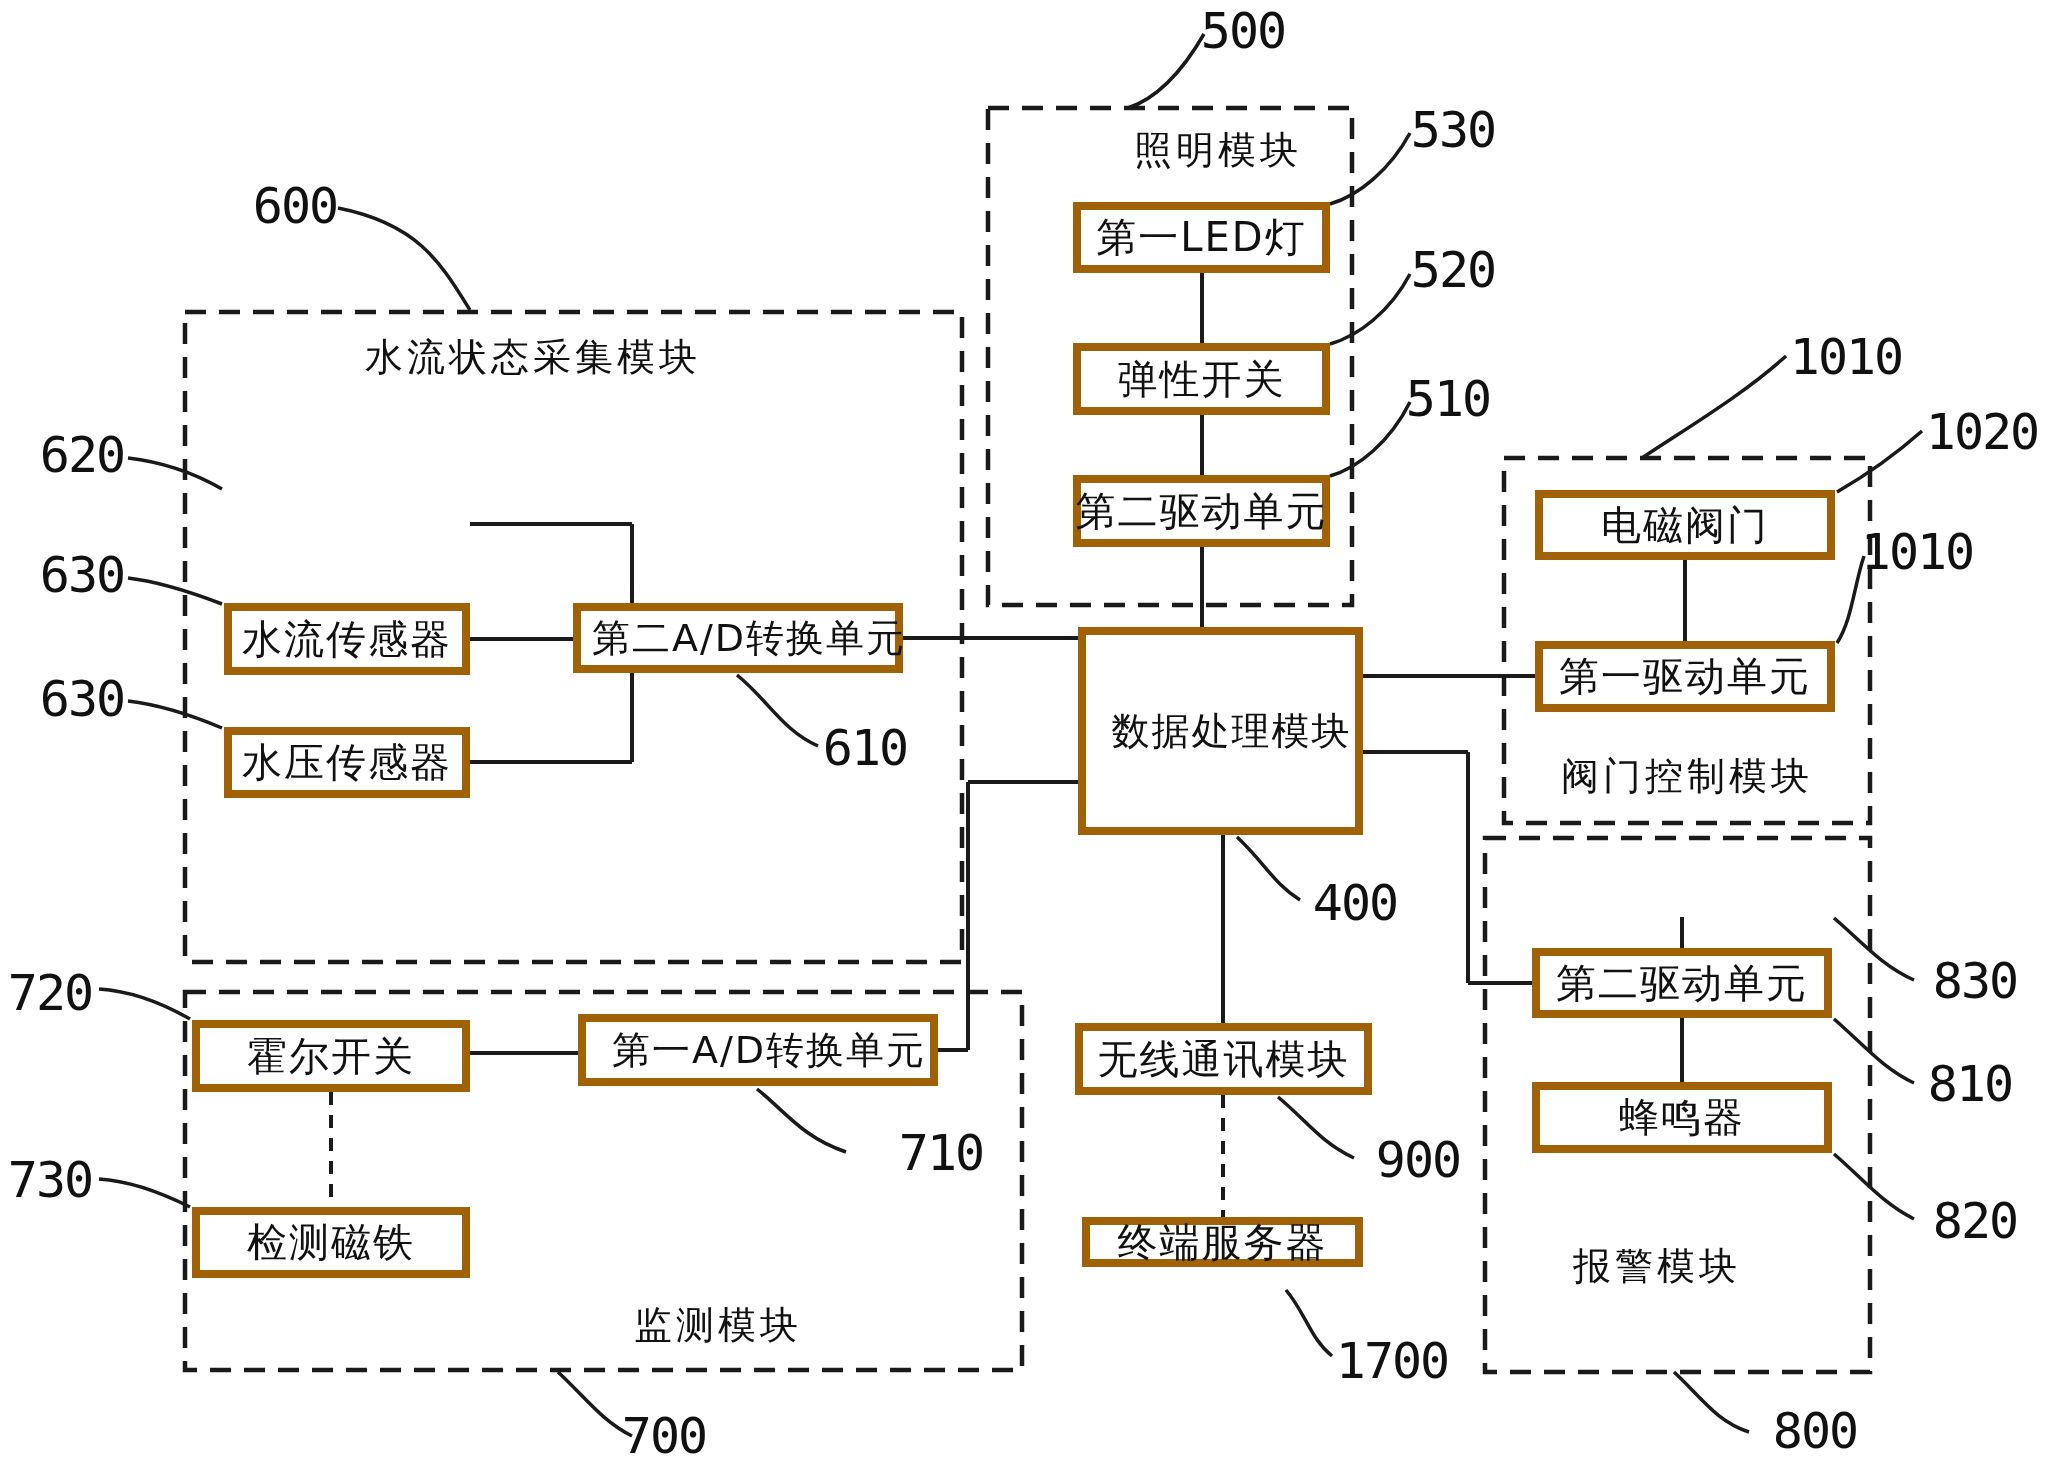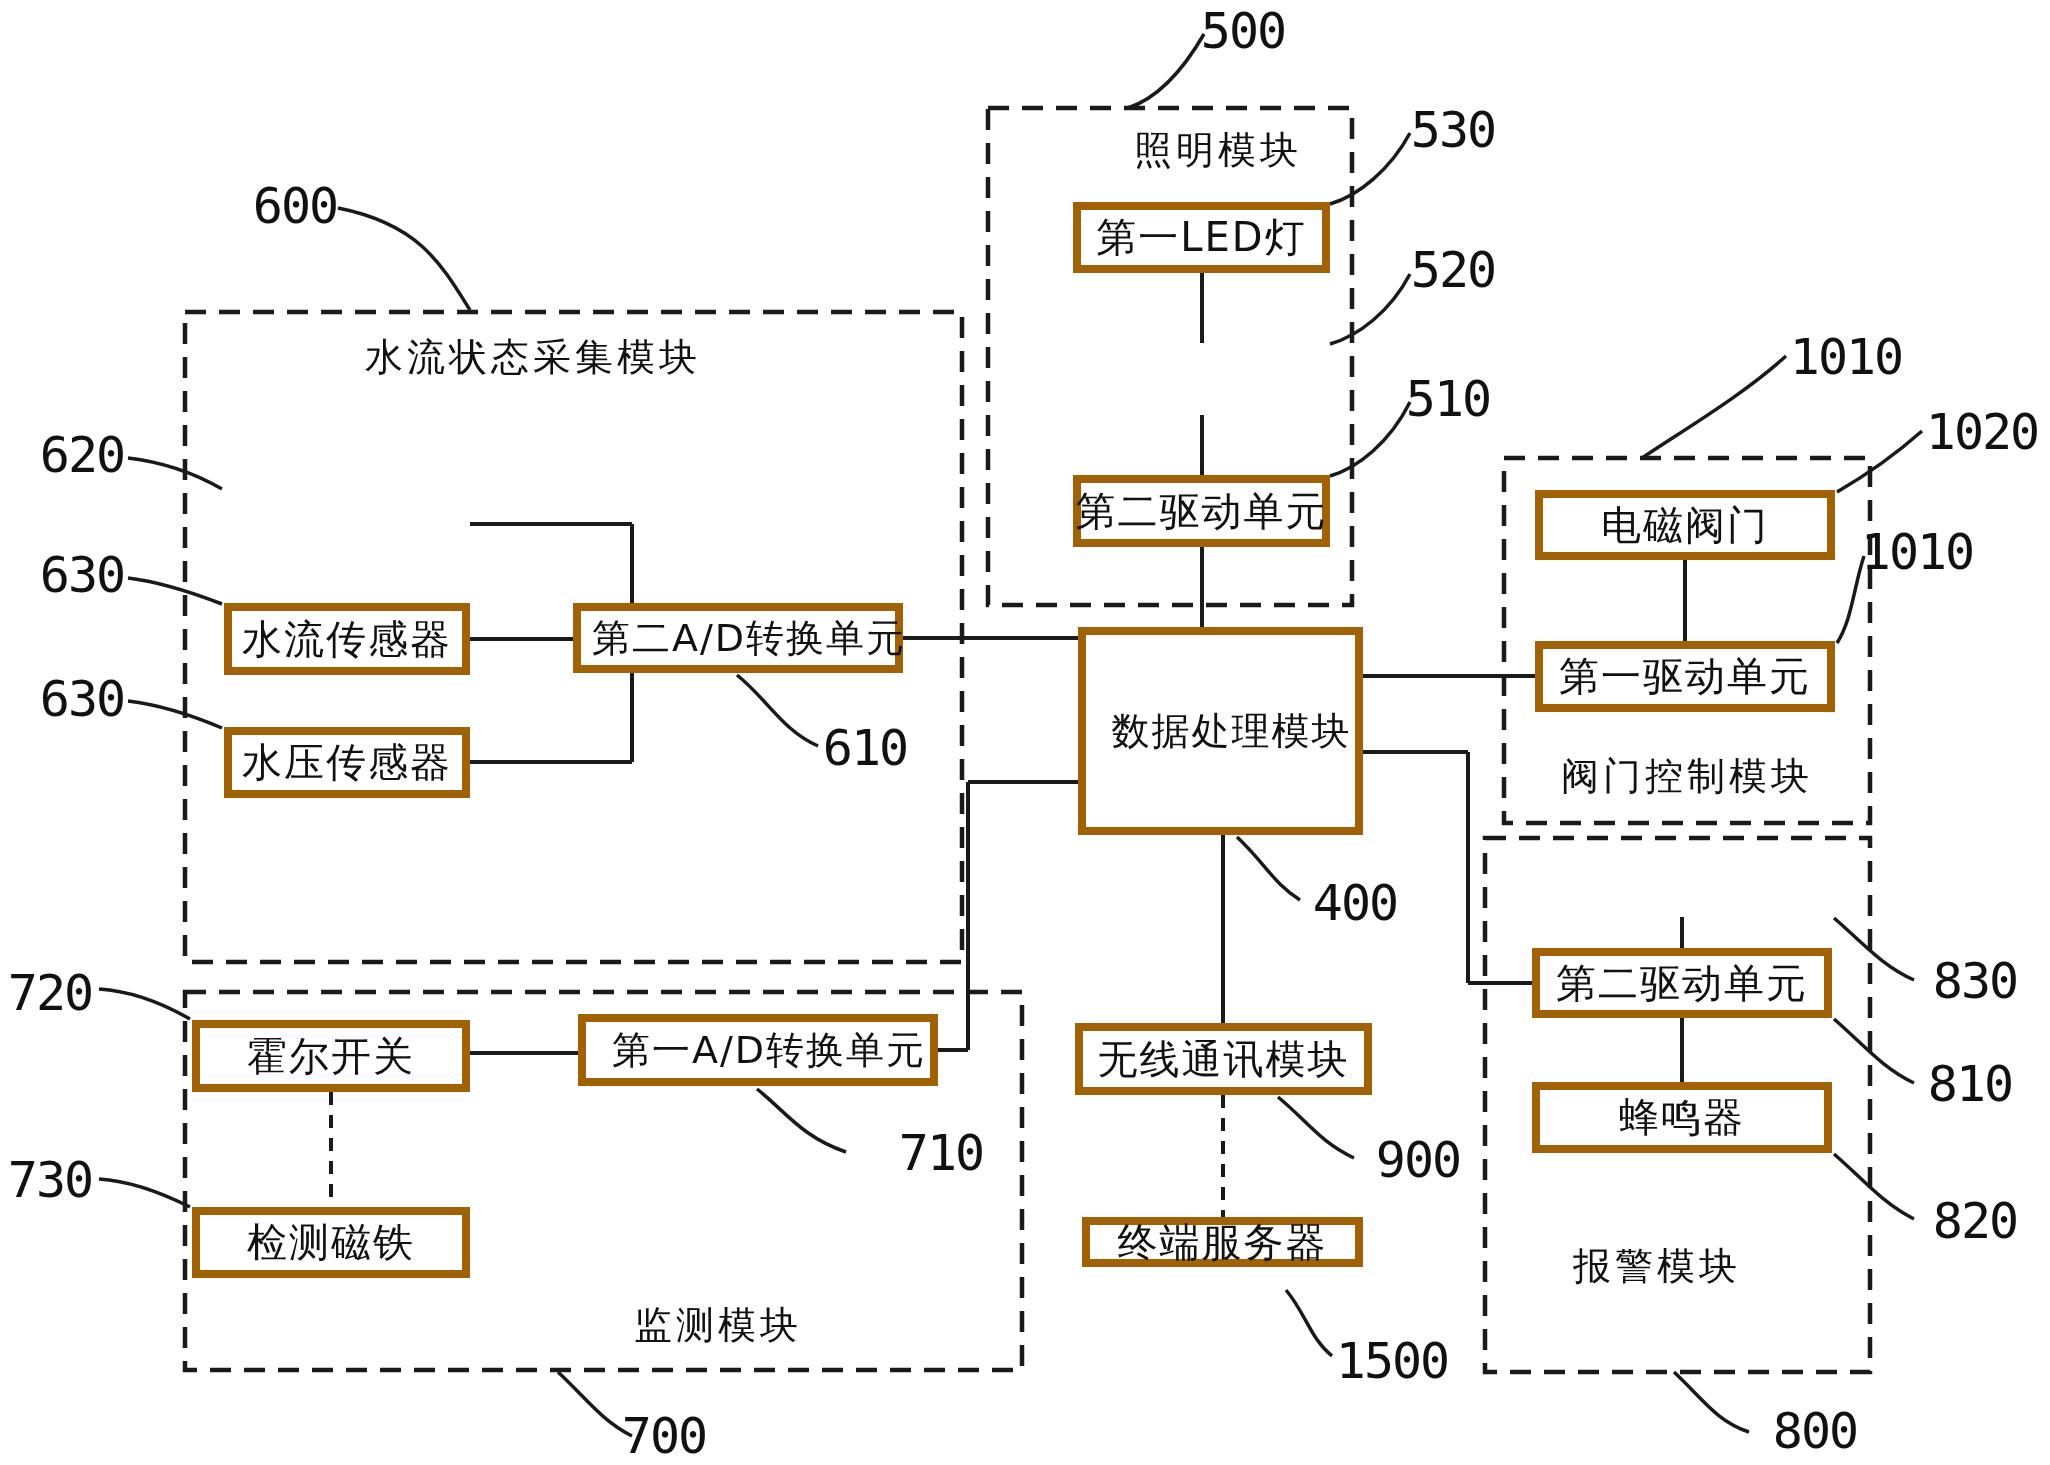--- a/index.html
+++ b/index.html
@@ -110,20 +110,21 @@
     </g>
   </svg>
 
   <div class="mtitle" style="left:1218px;top:150px">照明模块</div>
   <div class="mtitle" style="left:533px;top:357px">水流状态采集模块</div>
   <div class="mtitle" style="left:718px;top:1325px">监测模块</div>
   <div class="mtitle" style="left:1687px;top:776px">阀门控制模块</div>
   <div class="mtitle" style="left:1657px;top:1266px">报警模块</div>
 
   <div class="box" style="left:1073px;top:202px;width:257px;height:71px">第一LED灯</div>
+  <div class="box" style="left:1073px;top:343px;width:257px;height:72px">弹性开关</div>
   <div class="box" style="left:1073px;top:475px;width:257px;height:72px">第二驱动单元</div>
 
   <div class="box" style="left:224px;top:603px;width:246px;height:72px">水流传感器</div>
   <div class="box" style="left:224px;top:727px;width:246px;height:71px">水压传感器</div>
   <div class="box small" style="left:573px;top:603px;width:330px;height:70px">第二A/D转换单元</div>
 
   <div class="box small" style="left:1078px;top:627px;width:285px;height:208px">数据处理模块</div>
 
   <div class="box" style="left:1535px;top:490px;width:300px;height:70px">电磁阀门</div>
   <div class="box" style="left:1535px;top:641px;width:300px;height:71px">第一驱动单元</div>
@@ -152,16 +153,16 @@
   <div class="ref" style="left:1982px;top:432px">1020</div>
   <div class="ref" style="left:1917px;top:552px">1010</div>
   <div class="ref" style="left:1975px;top:981px">830</div>
   <div class="ref" style="left:1970px;top:1084px">810</div>
   <div class="ref" style="left:1975px;top:1221px">820</div>
   <div class="ref" style="left:50px;top:993px">720</div>
   <div class="ref" style="left:50px;top:1180px">730</div>
   <div class="ref" style="left:941px;top:1153px">710</div>
   <div class="ref" style="left:664px;top:1436px">700</div>
   <div class="ref" style="left:1418px;top:1160px">900</div>
-  <div class="ref" style="left:1392px;top:1361px">1500</div>
+  <div class="ref" style="left:1392px;top:1361px">1700</div>
   <div class="ref" style="left:1815px;top:1431px">800</div>
 
 </div>
 
 </body></html>

